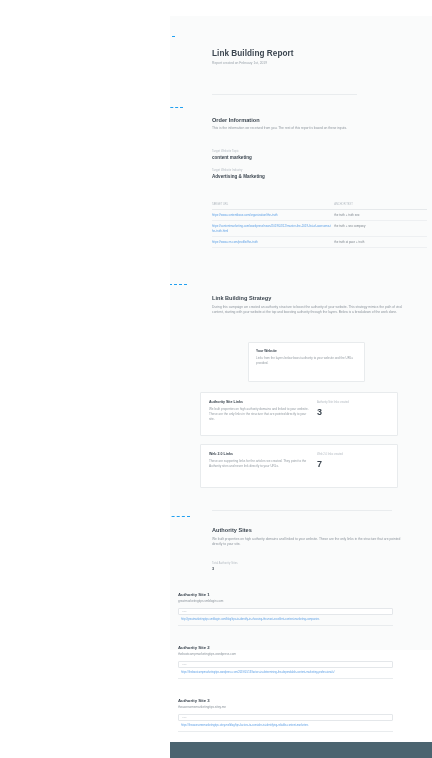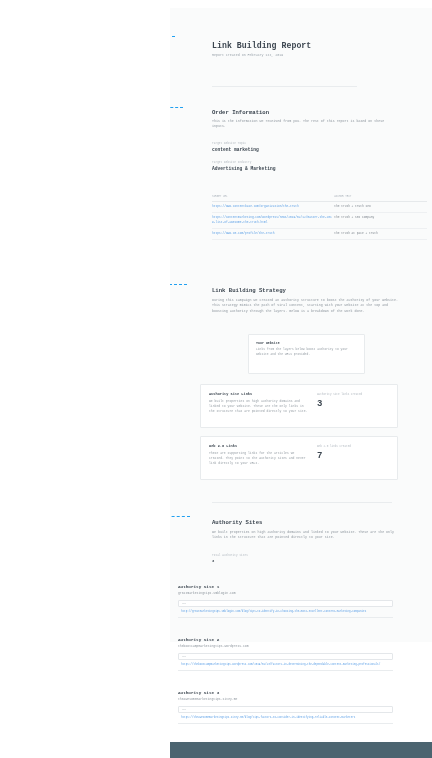--- a/index.html
+++ b/index.html
@@ -18,23 +18,22 @@
   .annot-label{
     color:#21A0F0;font-weight:bold;font-size:14.5px;letter-spacing:-0.3px;
     line-height:1;
   }
   .annot-dash{
     margin-left:8px;height:0;border-top:1.3px dashed #21A0F0;
   }
 
   
   .doc{
-    position:absolute;left:170px;top:8px;width:262px;height:634px;
+    position:absolute;left:170px;top:16px;width:262px;height:634px;
     background:#fafbfb;
-    font-family:Liberation Mono, monospace;
   }
 
   .blk{position:absolute;}
   h1.title{
     margin:0;font-size:8.2px;color:#3c4650;font-weight:bold;letter-spacing:0.05px;
   }
   .subtle{
     margin:0;font-size:3.3px;color:#9aa3ab;line-height:1.5;
   }
   h2.sec{

